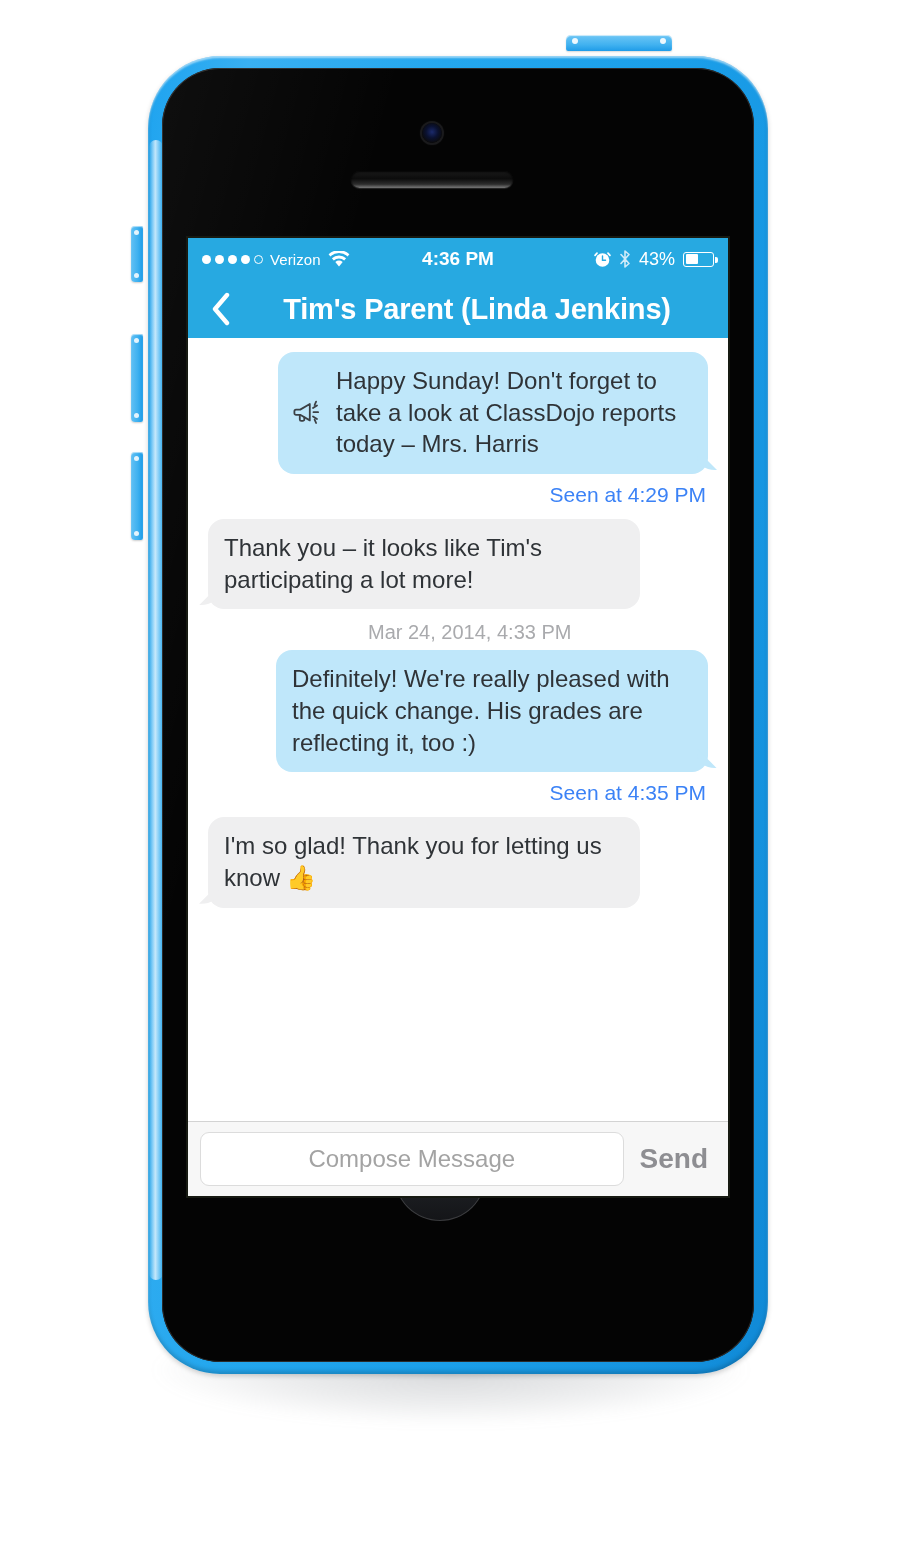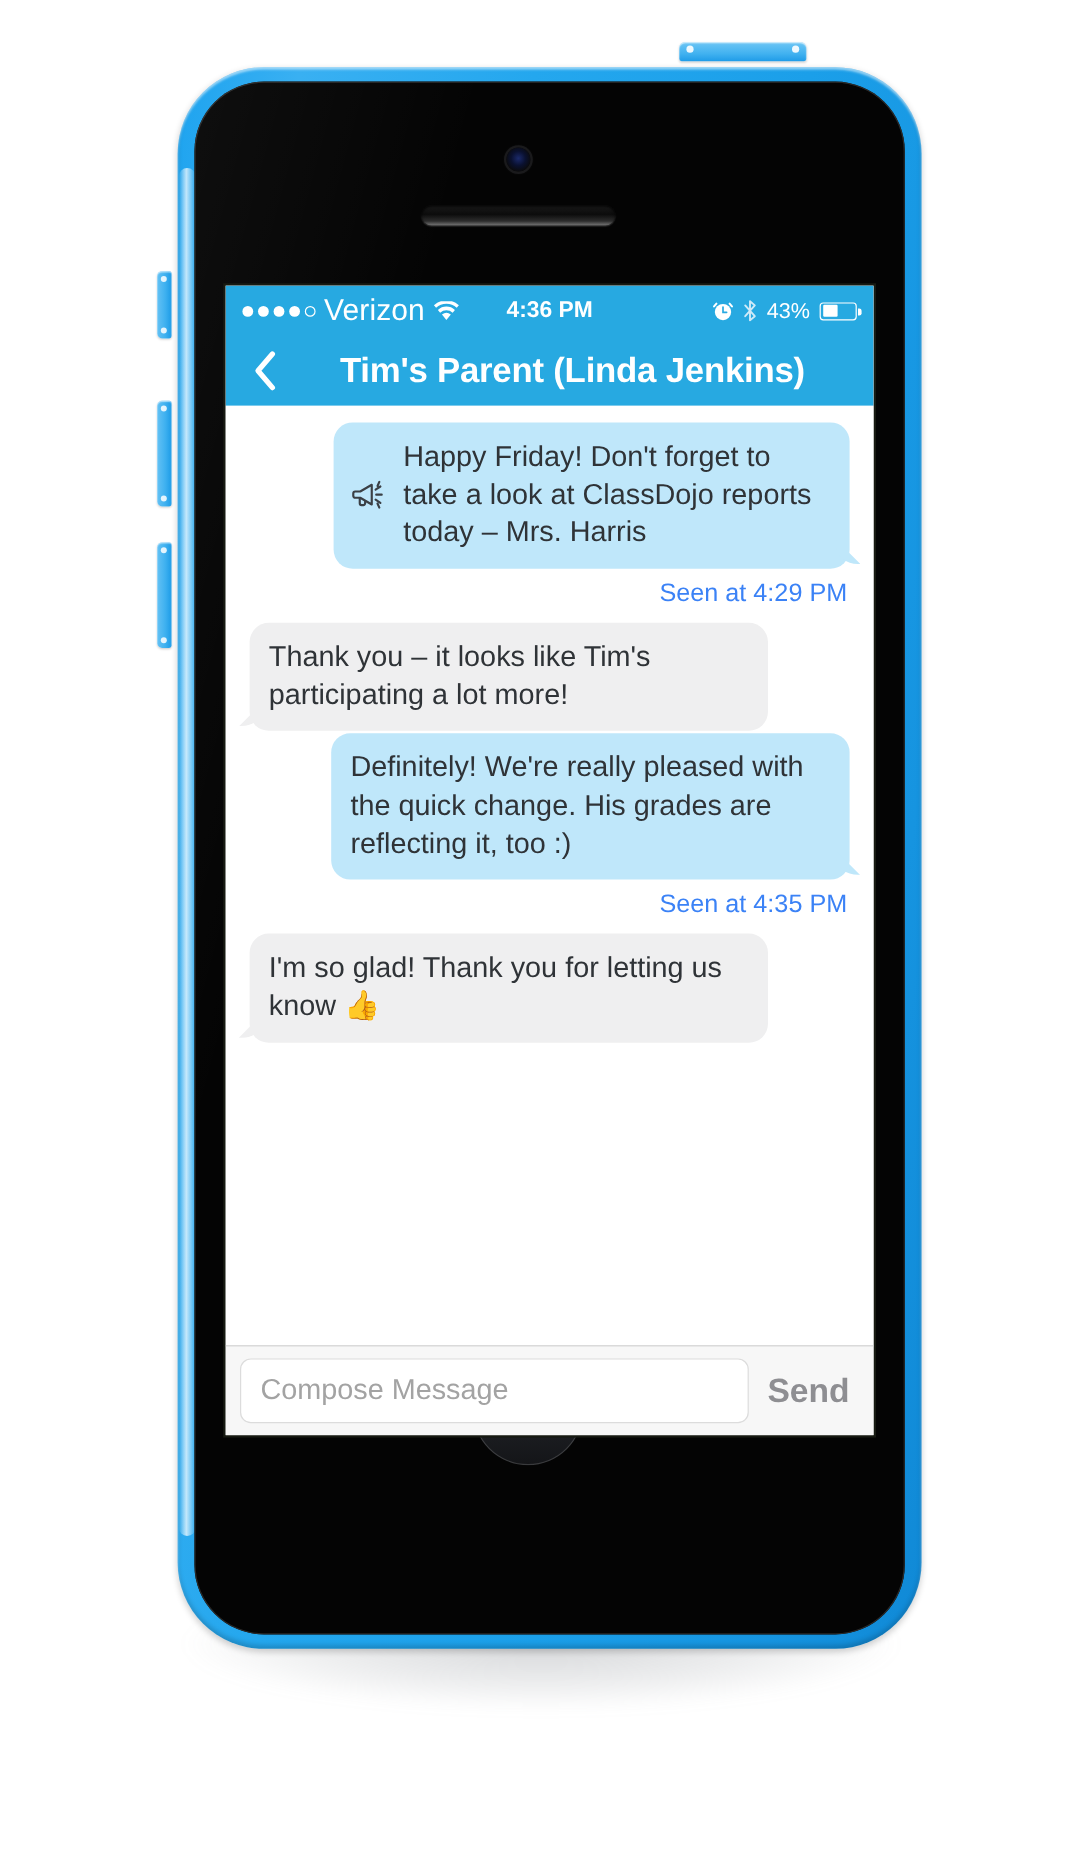--- a/index.html
+++ b/index.html
@@ -211,21 +211,21 @@
   .dot {
     width: 9px; height: 9px;
     border-radius: 50%;
     background: #ffffff;
   }
   .dot.hollow {
     background: transparent;
     border: 1.6px solid #ffffff;
     box-sizing: border-box;
   }
-  #carrier-label { font-size: 25px; letter-spacing: 0.1px; }
+  #carrier-label { font-size: 15px; letter-spacing: 0.1px; }
   #status-center {
     position: absolute;
     left: 0; right: 0;
     text-align: center;
     font-weight: bold;
     font-size: 19px;
     pointer-events: none;
   }
   #status-right {
     margin-left: auto;
@@ -384,20 +384,21 @@
     height: 54px;
     background: #ffffff;
     border: 1px solid #dcdcdc;
     border-radius: 9px;
     color: #a3a3a3;
     font-size: 24px;
     font-family: "Liberation Sans", sans-serif;
     padding: 0 16px;
     box-sizing: border-box;
     outline: none;
+    text-align: center;
   }
   #compose-input::placeholder { color: #a3a3a3; opacity: 1; }
   #send-button {
     flex: none;
     color: #8e8e92;
     font-size: 28px;
     font-weight: bold;
     padding: 0 8px 0 6px;
     background: none;
     border: none;
@@ -489,29 +490,30 @@
 
       <div class="msg-row out">
         <div class="bubble out with-icon">
           <span class="announce-icon">
             <svg width="30" height="26" viewBox="0 0 30 26" aria-hidden="true">
               <path d="M3 9.6 h4.2 l9.6 -5.6 v16.4 l-9.6 -5.6 H3 a1.6 1.6 0 0 1 -1.6 -1.6 v-2 A1.6 1.6 0 0 1 3 9.6 Z" fill="none" stroke="#3b4045" stroke-width="1.8" stroke-linejoin="round"></path>
               <path d="M6.8 14.8 v4.6 a1.5 1.5 0 0 0 1.5 1.5 h1.5 a1.5 1.5 0 0 0 1.5 -1.5 v-2.6" fill="none" stroke="#3b4045" stroke-width="1.8" stroke-linejoin="round"></path>
               <path d="M20.5 12.2 h4.6 M20.0 8.0 l4.0 -2.6 M20.0 16.4 l4.0 2.6 M21.6 5.0 l1.5 -3.4 M21.6 19.6 l1.5 3.4" stroke="#3b4045" stroke-width="1.8" stroke-linecap="round"></path>
             </svg>
           </span>
-          <span>Happy Friday! Don't forget to take a look at ClassDojo reports today – Mrs. Harris</span>
+          <span>Happy Sunday! Don't forget to take a look at ClassDojo reports today – Mrs. Harris</span>
         </div>
       </div>
       <div class="seen">Seen at 4:29 PM</div>
 
       <div class="msg-row in">
         <div class="bubble in">Thank you – it looks like Tim's participating a lot more!</div>
       </div>
 
+      <div class="daystamp">Mar 24, 2014, 4:33 PM</div>
 
       <div class="msg-row out">
         <div class="bubble out">Definitely! We're really pleased with the quick change. His grades are reflecting it, too :)</div>
       </div>
       <div class="seen">Seen at 4:35 PM</div>
 
       <div class="msg-row in">
         <div class="bubble in">I'm so glad! Thank you for letting us know 👍</div>
       </div>
 

